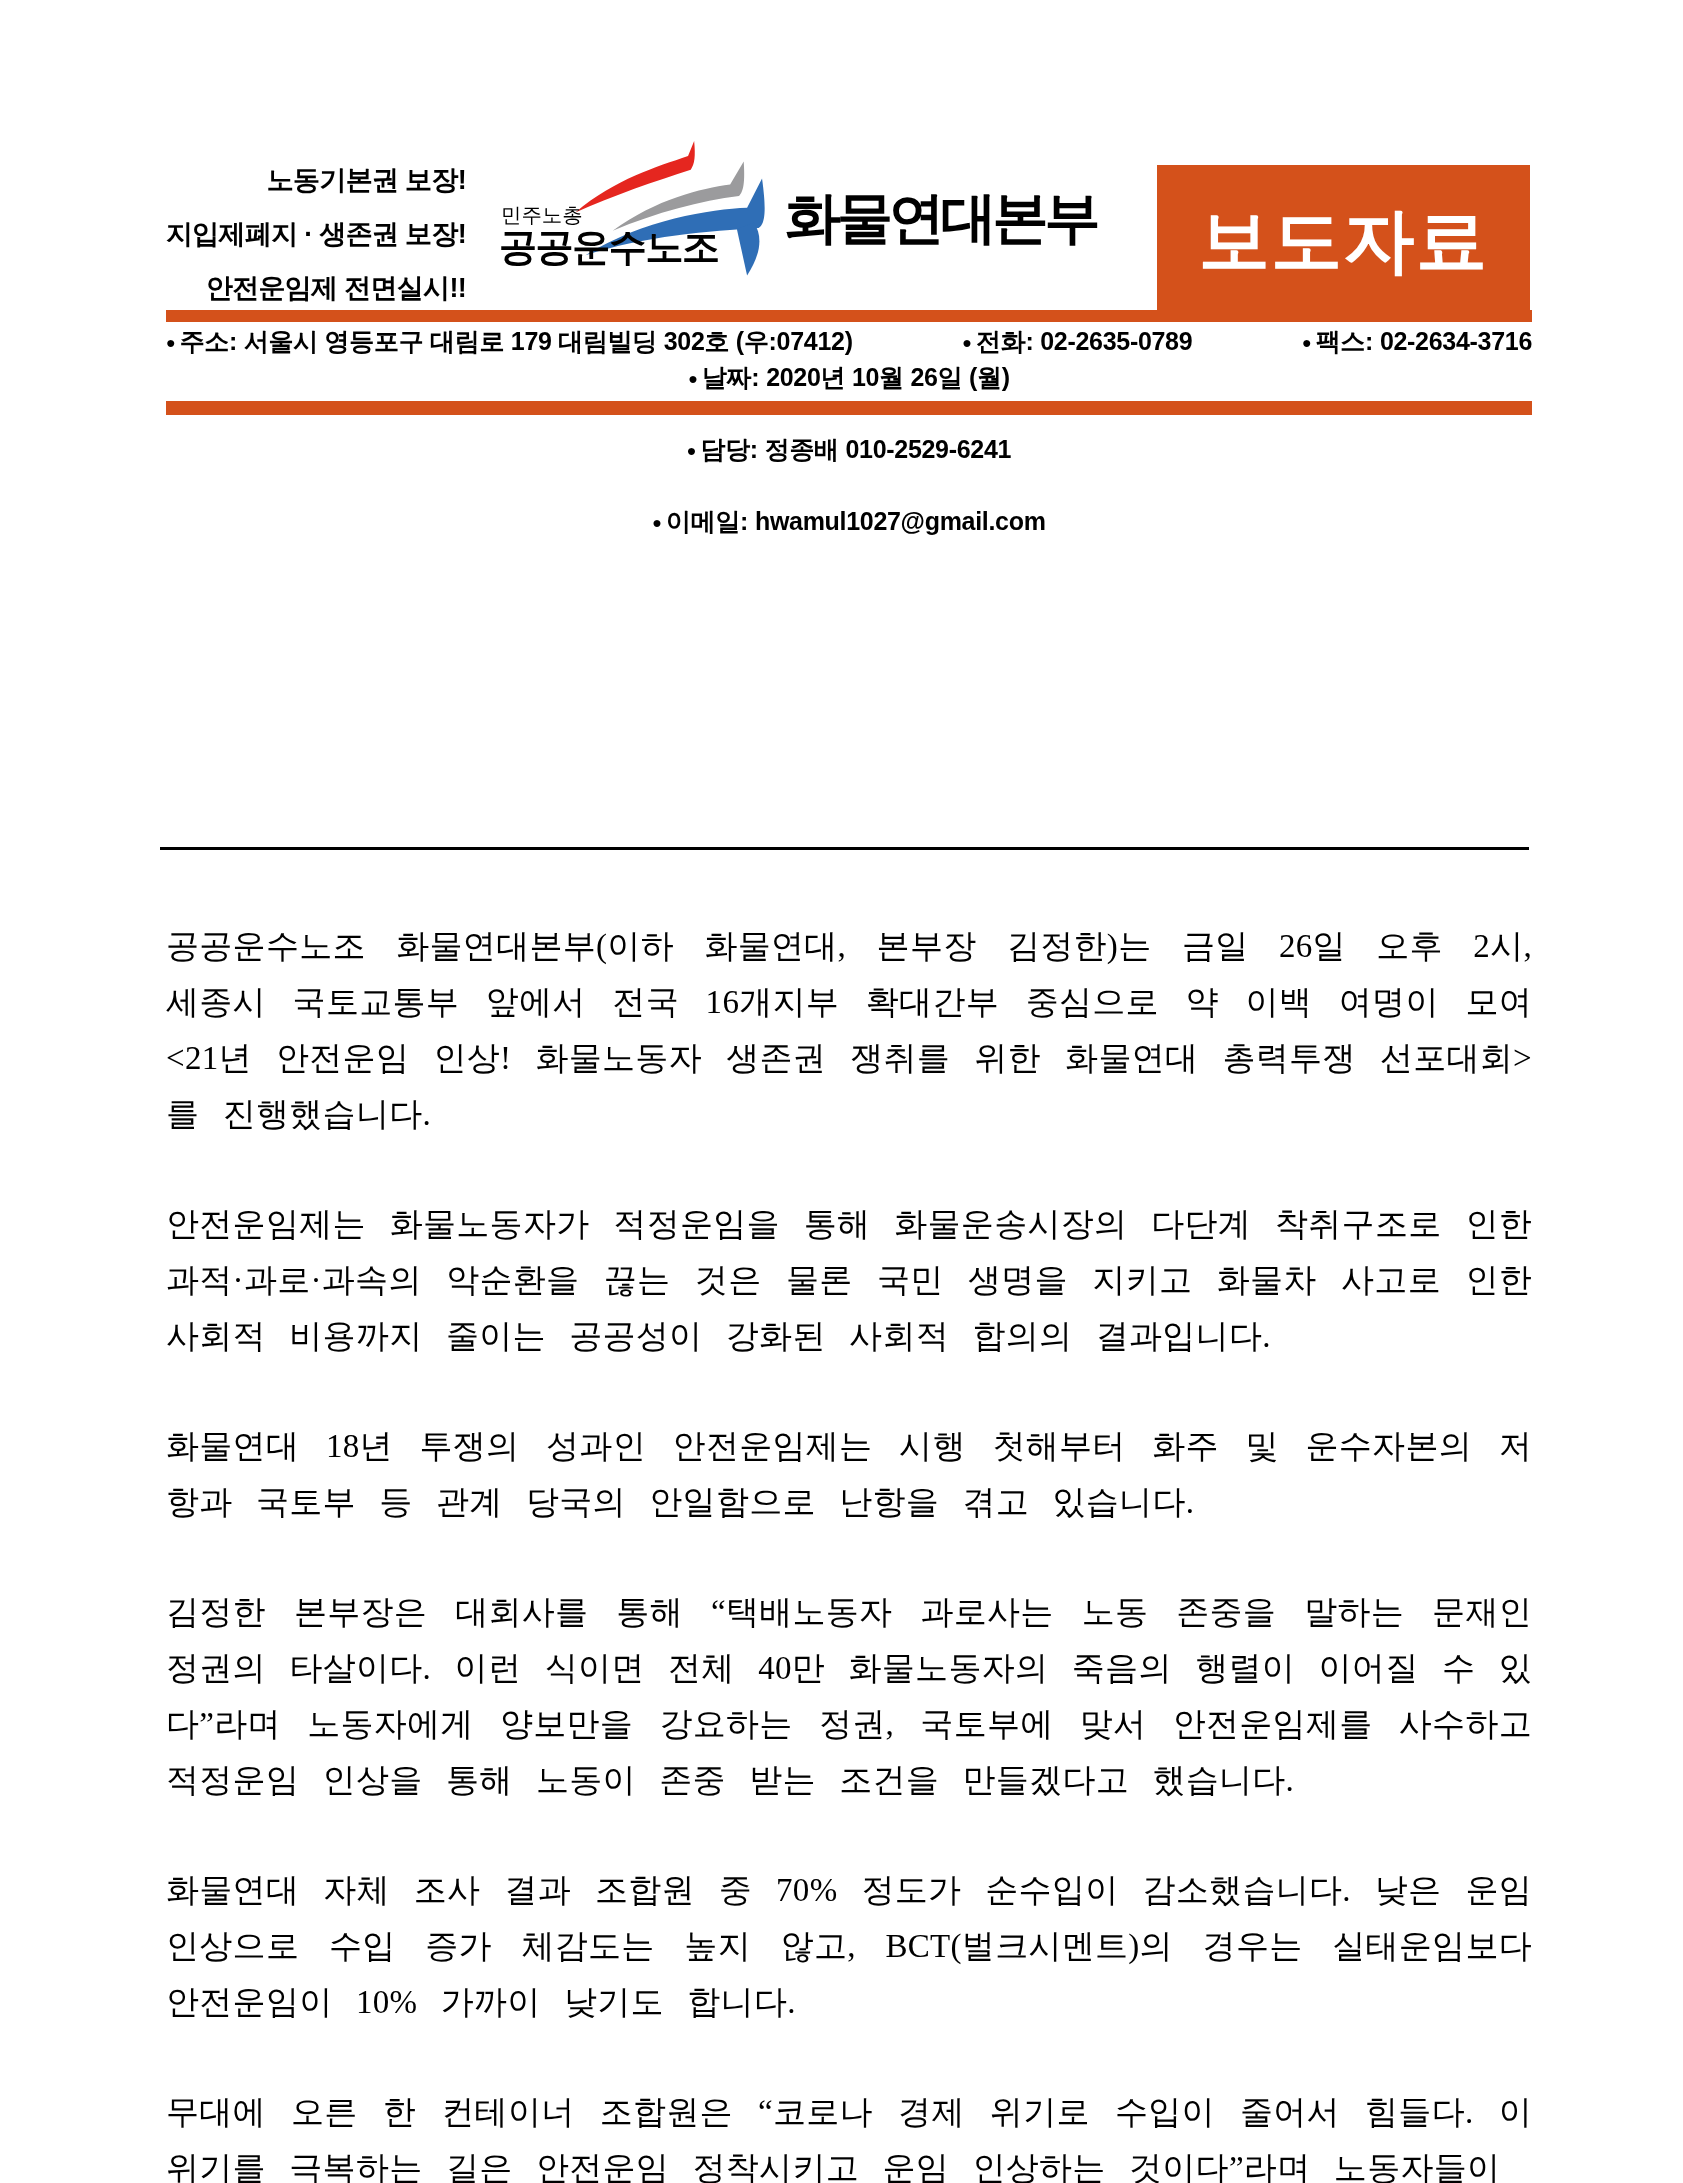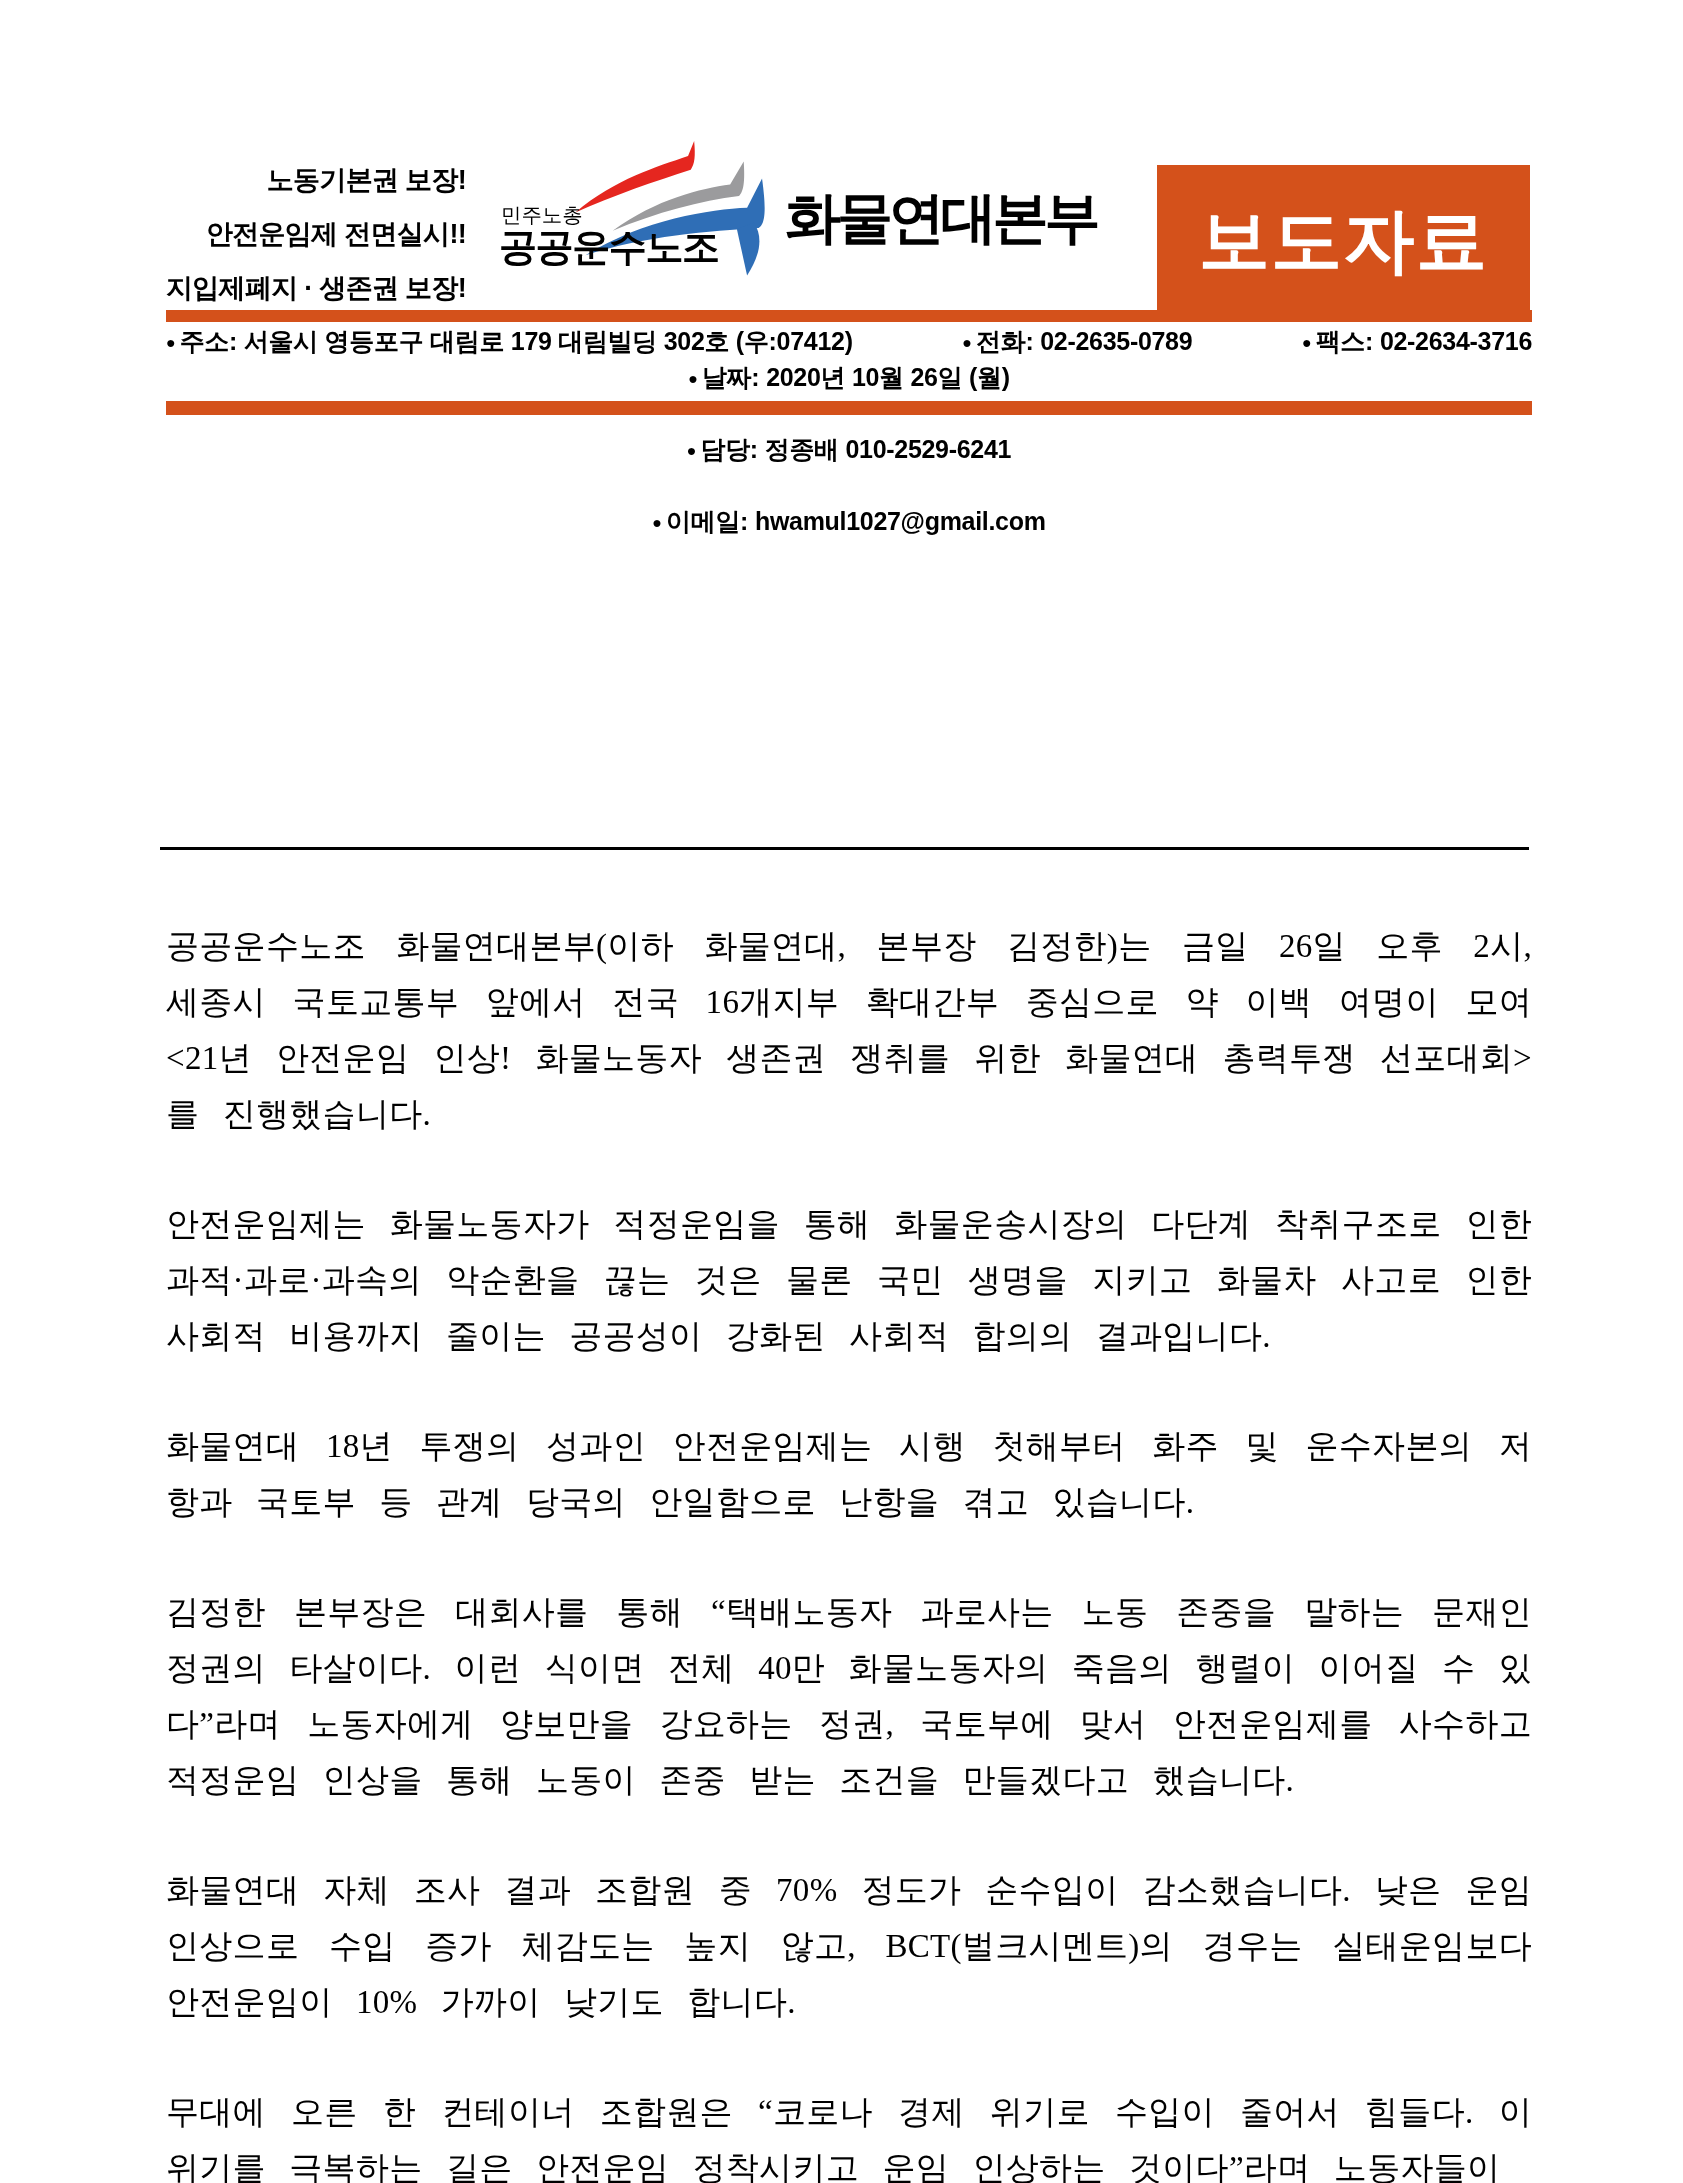--- a/index.html
+++ b/index.html
@@ -82,22 +82,22 @@
   .bodytext p{margin:0 0 54px 0;}
 </style>
 </head>
 <body>
 
 <div class="page">
 
   <div>
     <div class="slogans">
       <div>노동기본권 보장!</div>
+      <div>지입제폐지 · 생존권 보장!</div>
       <div>안전운임제 전면실시!!</div>
-      <div>지입제폐지 · 생존권 보장!</div>
     </div>
 
     <div class="logo">
       <svg viewBox="0 0 330 200" aria-hidden="true">
         <path d="M30,105 C90,55 150,38 196,22 L205,0 C207,22 206,34 200,42 C150,58 85,80 30,105 Z" fill="#E5261F"></path>
         <path d="M85,132 C150,85 215,70 258,64 L278,30 C280,60 278,74 271,81 C215,88 150,105 85,132 Z" fill="#9B9B9D"></path>
         <path d="M45,168 C130,115 230,100 283,98 L305,55 C312,105 309,122 300,128 C230,132 130,140 45,168 Z" fill="#2F6EB6"></path>
         <path d="M293,120 C306,140 304,165 283,198 L268,130 Z" fill="#2F6EB6"></path>
       </svg>
       <div class="logo-small">민주노총</div>

